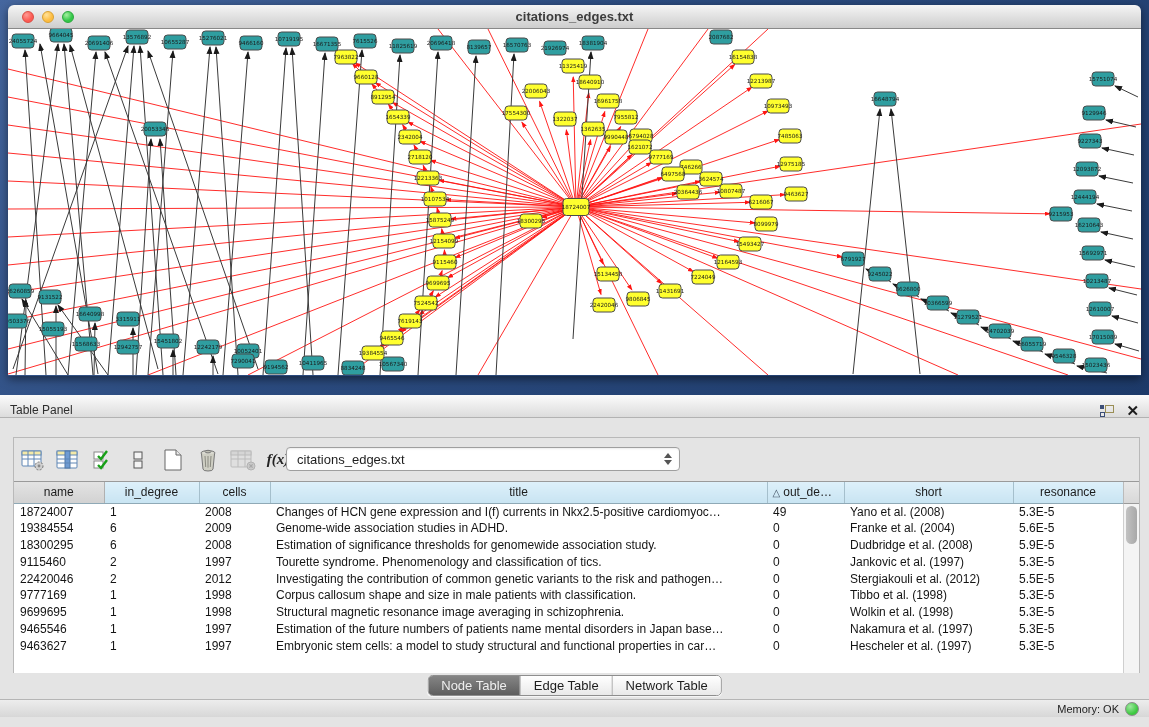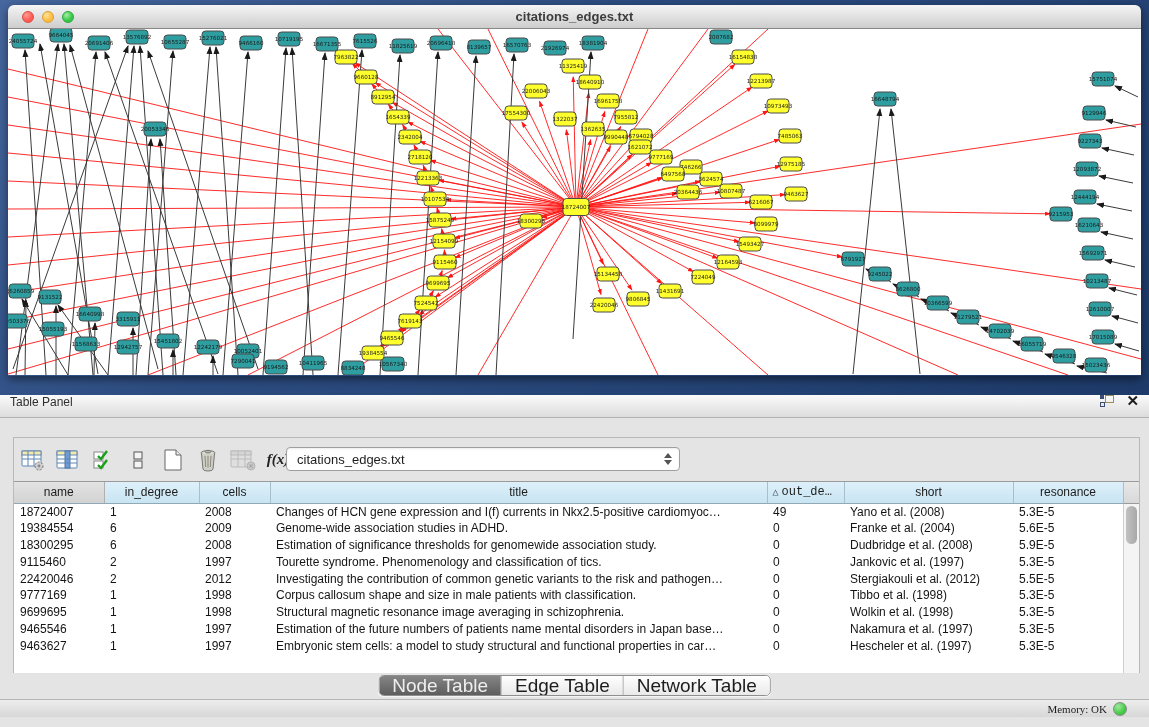--- a/index.html
+++ b/index.html
@@ -18,21 +18,21 @@
   .light { width:12px; height:12px; border-radius:50%; }
   .light.red { background:radial-gradient(circle at 35% 30%, #ff9a94,#fc5b53 60%); border:1px solid #d94c44; }
   .light.yellow { background:radial-gradient(circle at 35% 30%, #ffe29a,#fdbc40 60%); border:1px solid #d8a031; }
   .light.green { background:radial-gradient(circle at 35% 30%, #a5efa0,#33c748 60%); border:1px solid #2aa73c; }
   .canvas { position:relative; width:1133px; height:346px; background:#ffffff; }
   .canvas svg { display:block; }
 
   
   .table-panel { position:absolute; left:0; top:395px; width:1149px; height:332px; background:#e4e4e4; }
   .tp-header { height:23px; background:linear-gradient(#fbfbfb,#dcdcdc); border-bottom:1px solid #b2b2b2;
-    display:flex; align-items:flex-start; padding:0 10px; }
+    display:flex; align-items:flex-end; padding:0 10px; }
   .tp-title { font-size:12px; color:#2e2e2e; }
   .tp-actions { margin-left:auto; display:flex; align-items:center; gap:12px; }
   .float-icon { width:14px; height:12px; position:relative; display:inline-block; }
   .float-icon .sq-big { position:absolute; right:0; top:0; width:9px; height:8px; border:1px solid #9a8e55; }
   .float-icon .sq-small { position:absolute; left:0; bottom:0; width:5px; height:5px; border:1px solid #3c4e76; background:#e8e8e8; }
   .float-icon .sq-dot { position:absolute; left:0; top:0; width:4px; height:4px; background:#3c4e76; }
   .close-x { font-size:15px; font-weight:bold; color:#1c1c1c; line-height:12px; cursor:default; }
 
   .table-frame { position:absolute; left:13px; top:42px; width:1127px; height:236px;
     border:1px solid #b9b9b9; background:#e4e4e4; }
@@ -45,41 +45,41 @@
   .combo-text { font-size:13px; color:#1d1d1d; padding-left:10px; flex:1; }
   .combo-arrows { width:18px; display:flex; flex-direction:column; align-items:center; gap:2px; padding-right:4px; }
   .tri-up { width:0; height:0; border-left:4px solid transparent; border-right:4px solid transparent; border-bottom:5px solid #555; }
   .tri-dn { width:0; height:0; border-left:4px solid transparent; border-right:4px solid transparent; border-top:5px solid #555; }
 
   table.data { border-collapse:collapse; table-layout:fixed; width:1109px; background:#fff; font-size:12px; }
   .table-wrap { position:relative; height:192px; border-top:1px solid #9a9a9a; background:#fff; }
   th { height:21px; background:linear-gradient(#ddf0fa,#c8e4f2); border-right:1px solid #a5bfcc; border-bottom:1px solid #8fa9b6;
     font-weight:normal; font-size:12px; color:#1c1c1c; text-align:center; overflow:hidden; white-space:nowrap; }
   th.name-col { background:linear-gradient(#e3e3e3,#d2d2d2); border-right:1px solid #b0b0b0; }
-  th.sorted { text-align:left; padding-left:5px;font-family:Liberation Mono, monospace; }
+  th.sorted { text-align:left; padding-left:5px; }
   .sort-tri { font-size:10px; color:#456; padding-right:3px; }
   td { height:16.8px; padding:0 4px 0 6px; color:#141414; white-space:nowrap; overflow:hidden; text-overflow:clip; }
   tbody tr { background:#fff; }
 
   .vscroll { position:absolute; right:0; top:22px; width:16px; height:169px; background:#f4f4f4; border-left:1px solid #cfcfcf; }
   .vthumb { position:absolute; left:2px; top:2px; width:11px; height:38px; background:linear-gradient(90deg,#c2c2c2,#a8a8a8); border-radius:6px; }
   .scroll-corner { position:absolute; right:0; top:0; width:16px; height:22px; background:linear-gradient(#e8e8e8,#d8d8d8); border-left:1px solid #bbb; border-bottom:1px solid #9a9a9a; }
 
   
   .seg-tabs { position:absolute; left:50%; transform:translateX(-50%); top:280px; display:flex; height:21px;
     border:1px solid #8e8e8e; border-radius:5px; overflow:hidden; background:#fff; box-shadow:0 1px 1px rgba(255,255,255,.7); }
-  .seg { padding:0 13px; font-size:19px; color:#1d1d1d; display:flex; align-items:center;
+  .seg { padding:0 13px; font-size:13px; color:#1d1d1d; display:flex; align-items:center;
     background:linear-gradient(#ffffff,#e9e9e9); border-right:1px solid #9a9a9a; cursor:default; }
   .seg:last-child { border-right:none; }
   .seg.selected { background:linear-gradient(#858585,#5e5e5e); color:#efefef; }
 
   
   .status-bar { position:absolute; left:0; top:304px; width:1149px; height:18px;
     background:linear-gradient(#ededed,#d7d7d7); border-top:1px solid #b5b5b5;
-    display:flex; align-items:center; justify-content:flex-end; padding-right:22px; gap:6px;font-family:Liberation Serif, serif; }
+    display:flex; align-items:center; justify-content:flex-end; padding-right:10px; gap:6px; }
   .mem-label { font-size:11px; color:#1d1d1d; }
   .mem-dot { width:14px; height:14px; border-radius:50%; border:1px solid #8a8a8a; }
 </style>
 </head>
 <body>
 
 <div class="stage">
 
   <div class="network-panel">
     <div class="net-window">

